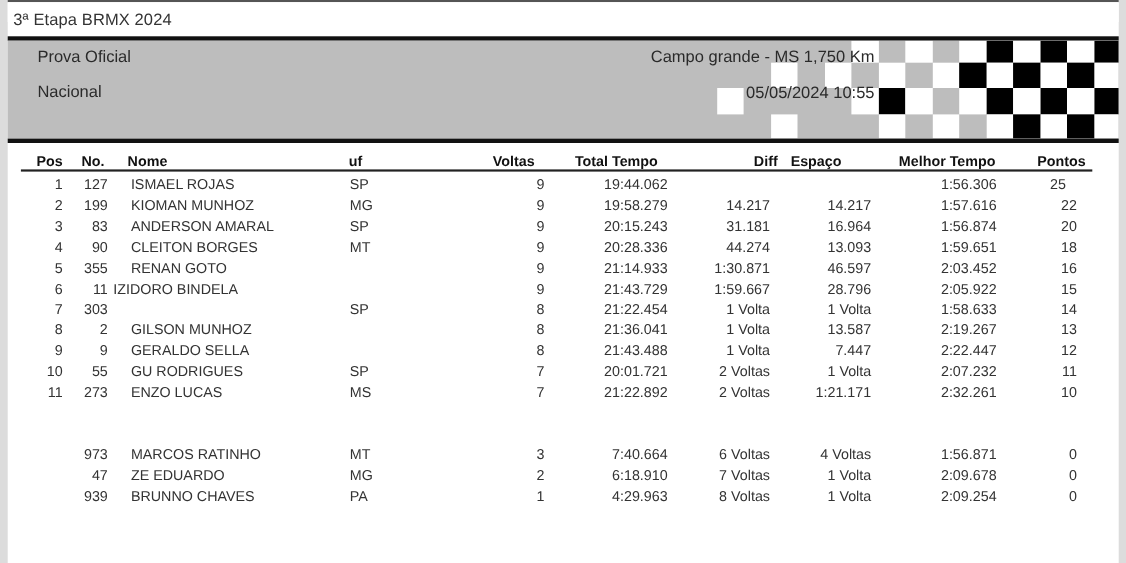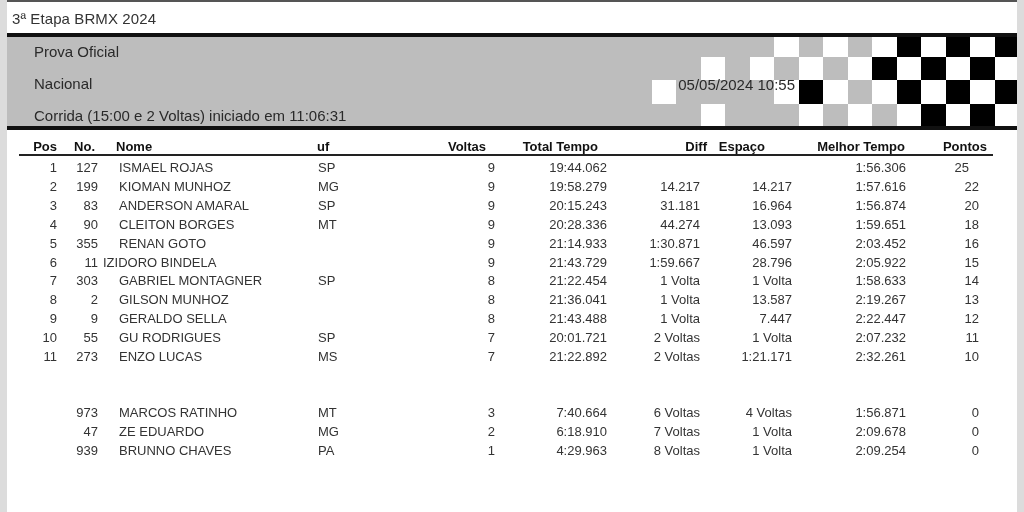--- a/index.html
+++ b/index.html
@@ -39,21 +39,21 @@
 <div class="page">
   <div class="topline"></div>
   <div class="title-row">
     <span class="event-title">3ª Etapa BRMX 2024</span>
   </div>
   <div class="rule-thick" style="top:33px"></div>
 
   <div class="band" id="band">
     <span class="line l1">Prova Oficial</span>
     <span class="line l2">Nacional</span>
-    <span class="line l3">Corrida (15:00 e 2 Voltas) iniciado em 11:06:31</span>
+    <span class="line r1">Campo grande - MS 1,750 Km</span>
     <span class="line r2">05/05/2024 10:55</span>
     <div id="checker">
         <div class="chk" style="left: 767px; top: 0px; width: 25px; height: 20px; background: rgb(255, 255, 255);"></div>
         <div class="chk" style="left: 816px; top: 0px; width: 25px; height: 20px; background: rgb(255, 255, 255);"></div>
         <div class="chk" style="left: 865px; top: 0px; width: 25px; height: 20px; background: rgb(255, 255, 255);"></div>
         <div class="chk" style="left: 890px; top: 0px; width: 24px; height: 20px; background: rgb(0, 0, 0);"></div>
         <div class="chk" style="left: 914px; top: 0px; width: 25px; height: 20px; background: rgb(255, 255, 255);"></div>
         <div class="chk" style="left: 939px; top: 0px; width: 24px; height: 20px; background: rgb(0, 0, 0);"></div>
         <div class="chk" style="left: 963px; top: 0px; width: 25px; height: 20px; background: rgb(255, 255, 255);"></div>
         <div class="chk" style="left: 988px; top: 0px; width: 22px; height: 20px; background: rgb(0, 0, 0);"></div>
@@ -172,21 +172,20 @@
         <span class="cell r" style="right:522px">9</span>
         <span class="cell r" style="right:410px">21:43.729</span>
         <span class="cell r" style="right:317px">1:59.667</span>
         <span class="cell r" style="right:225px">28.796</span>
         <span class="cell r" style="right:111px">2:05.922</span>
         <span class="cell r" style="right:38px">15</span>
       </div>
       <div class="row" style="top: 273.4px;">
         <span class="cell r" style="right:960px">7</span>
         <span class="cell r" style="right:919px">303</span>
-        <span class="cell " style="left:112px">GABRIEL MONTAGNER</span>
         <span class="cell " style="left:311px">SP</span>
         <span class="cell r" style="right:522px">8</span>
         <span class="cell r" style="right:410px">21:22.454</span>
         <span class="cell r" style="right:317px">1 Volta</span>
         <span class="cell r" style="right:225px">1 Volta</span>
         <span class="cell r" style="right:111px">1:58.633</span>
         <span class="cell r" style="right:38px">14</span>
       </div>
       <div class="row" style="top: 292.3px;">
         <span class="cell r" style="right:960px">8</span>

